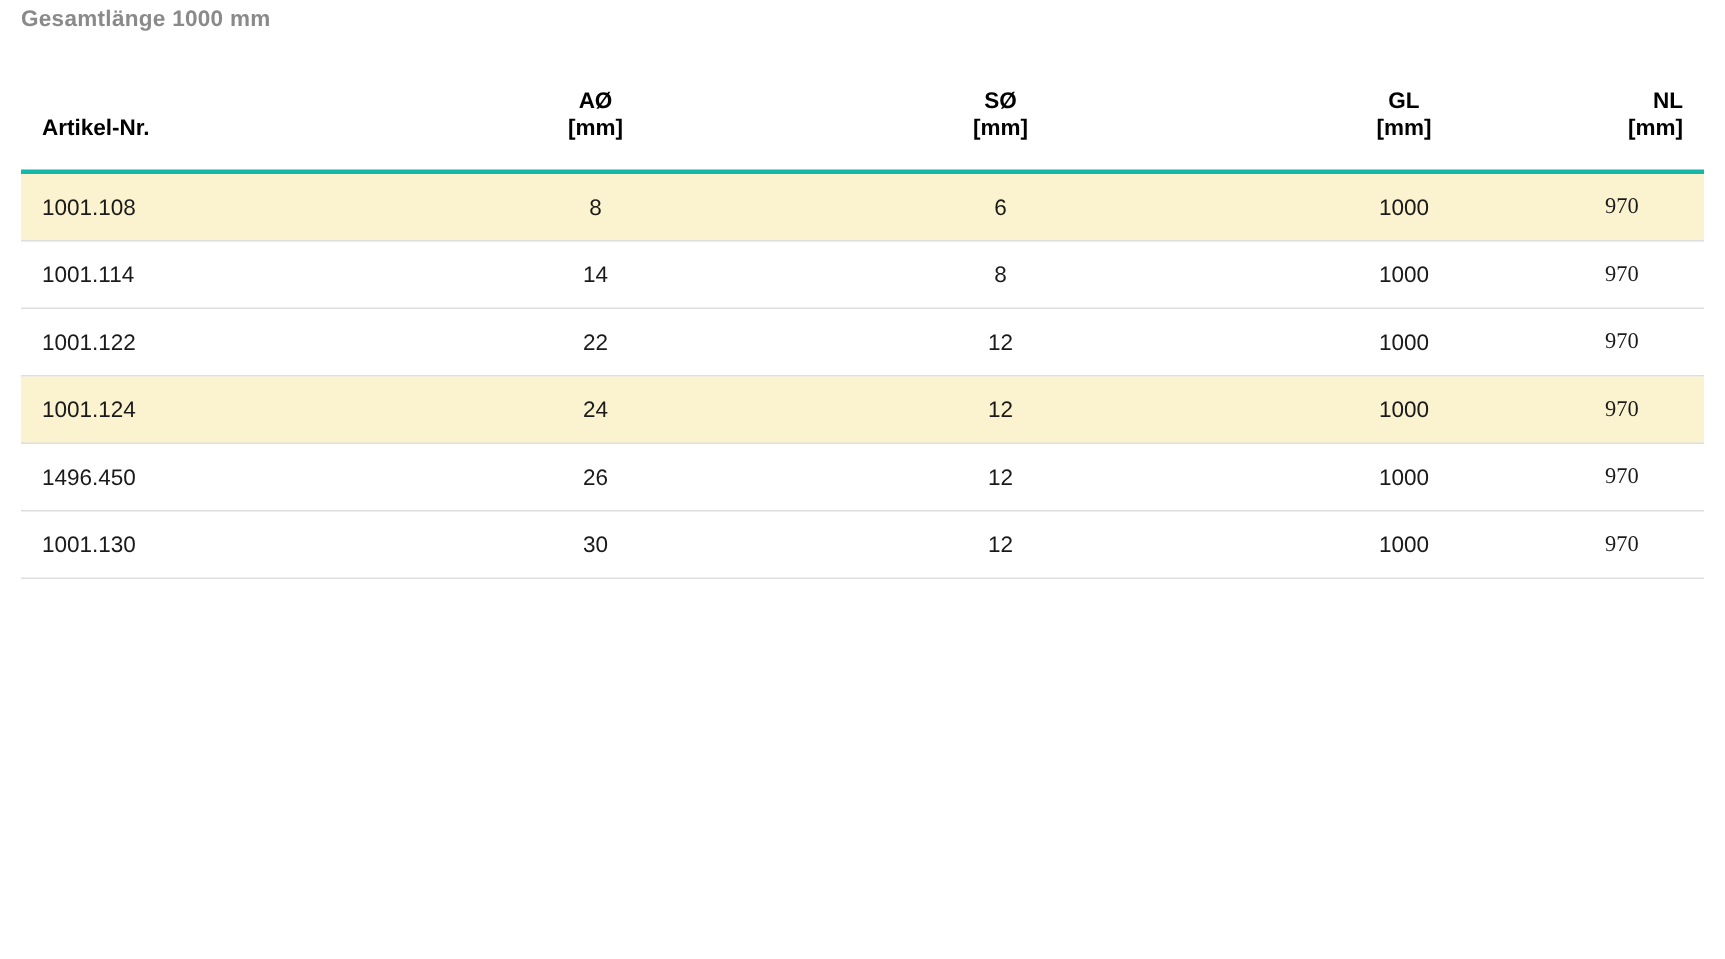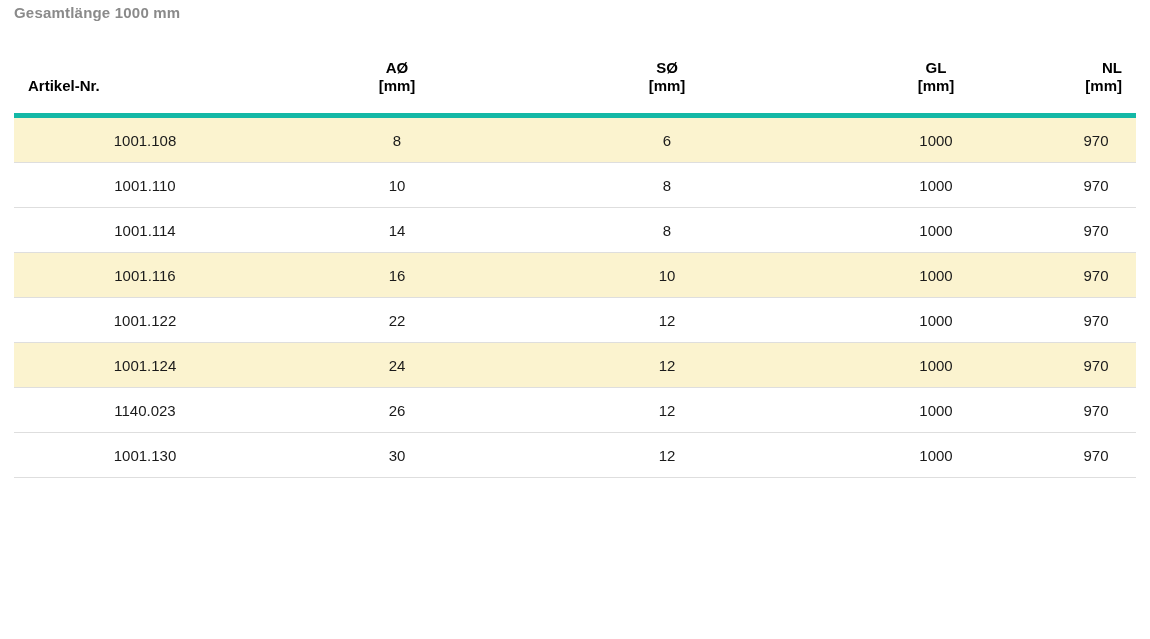--- a/index.html
+++ b/index.html
@@ -42,21 +42,21 @@
   table.spec col.c2 { width: 270px; }
   table.spec col.c3 { width: 268px; }
   table.spec col.c4 { width: 66px; }
   thead th {
     font-size: 15px;
     font-weight: bold;
     color: #000000;
     padding: 0;
     height: 69px;
     vertical-align: bottom;
-    border-bottom: 5px solid #14b8a6;
+    border-bottom: 3px solid #14b8a6;
     background: #ffffff;
   }
   thead th.left {
     text-align: left;
     padding-left: 14px;
     padding-bottom: 18px;
   }
   thead th.ctr {
     text-align: center;
     padding-bottom: 18px;
@@ -70,29 +70,30 @@
   .hdr-line2 { display: block; line-height: 18px; }
   tbody td {
     font-size: 15px;
     color: #1a1a1a;
     height: 44px;
     padding: 0;
     border-bottom: 1px solid #dedede;
     vertical-align: middle;
   }
   tbody td.left {
-    text-align: center;
+    text-align: left;
     padding-left: 14px;
   }
   tbody td.ctr {
     text-align: center;
   }
   tbody td.right {
-    text-align: center;
+    text-align: left;
     padding-right: 14px;
+    font-family: Liberation Serif, serif;
   }
   tbody tr.alt td {
     background: #fbf3cf;
   }
   tbody tr.plain td {
     background: #ffffff;
   }
 </style>
 </head>
 <body>
@@ -134,56 +135,42 @@
     </thead>
     <tbody>
       <tr class="alt">
         <td class="left">1001.108</td>
         <td class="ctr">8</td>
         <td class="ctr">6</td>
         <td class="ctr">1000</td>
         <td class="right">970</td>
       </tr>
       <tr class="plain">
-        <td class="left">1001.110</td>
-        <td class="ctr">10</td>
-        <td class="ctr">8</td>
-        <td class="ctr">1000</td>
-        <td class="right">970</td>
-      </tr>
-      <tr class="plain">
         <td class="left">1001.114</td>
         <td class="ctr">14</td>
         <td class="ctr">8</td>
-        <td class="ctr">1000</td>
-        <td class="right">970</td>
-      </tr>
-      <tr class="alt">
-        <td class="left">1001.116</td>
-        <td class="ctr">16</td>
-        <td class="ctr">10</td>
         <td class="ctr">1000</td>
         <td class="right">970</td>
       </tr>
       <tr class="plain">
         <td class="left">1001.122</td>
         <td class="ctr">22</td>
         <td class="ctr">12</td>
         <td class="ctr">1000</td>
         <td class="right">970</td>
       </tr>
       <tr class="alt">
         <td class="left">1001.124</td>
         <td class="ctr">24</td>
         <td class="ctr">12</td>
         <td class="ctr">1000</td>
         <td class="right">970</td>
       </tr>
       <tr class="plain">
-        <td class="left">1140.023</td>
+        <td class="left">1496.450</td>
         <td class="ctr">26</td>
         <td class="ctr">12</td>
         <td class="ctr">1000</td>
         <td class="right">970</td>
       </tr>
       <tr class="plain">
         <td class="left">1001.130</td>
         <td class="ctr">30</td>
         <td class="ctr">12</td>
         <td class="ctr">1000</td>

